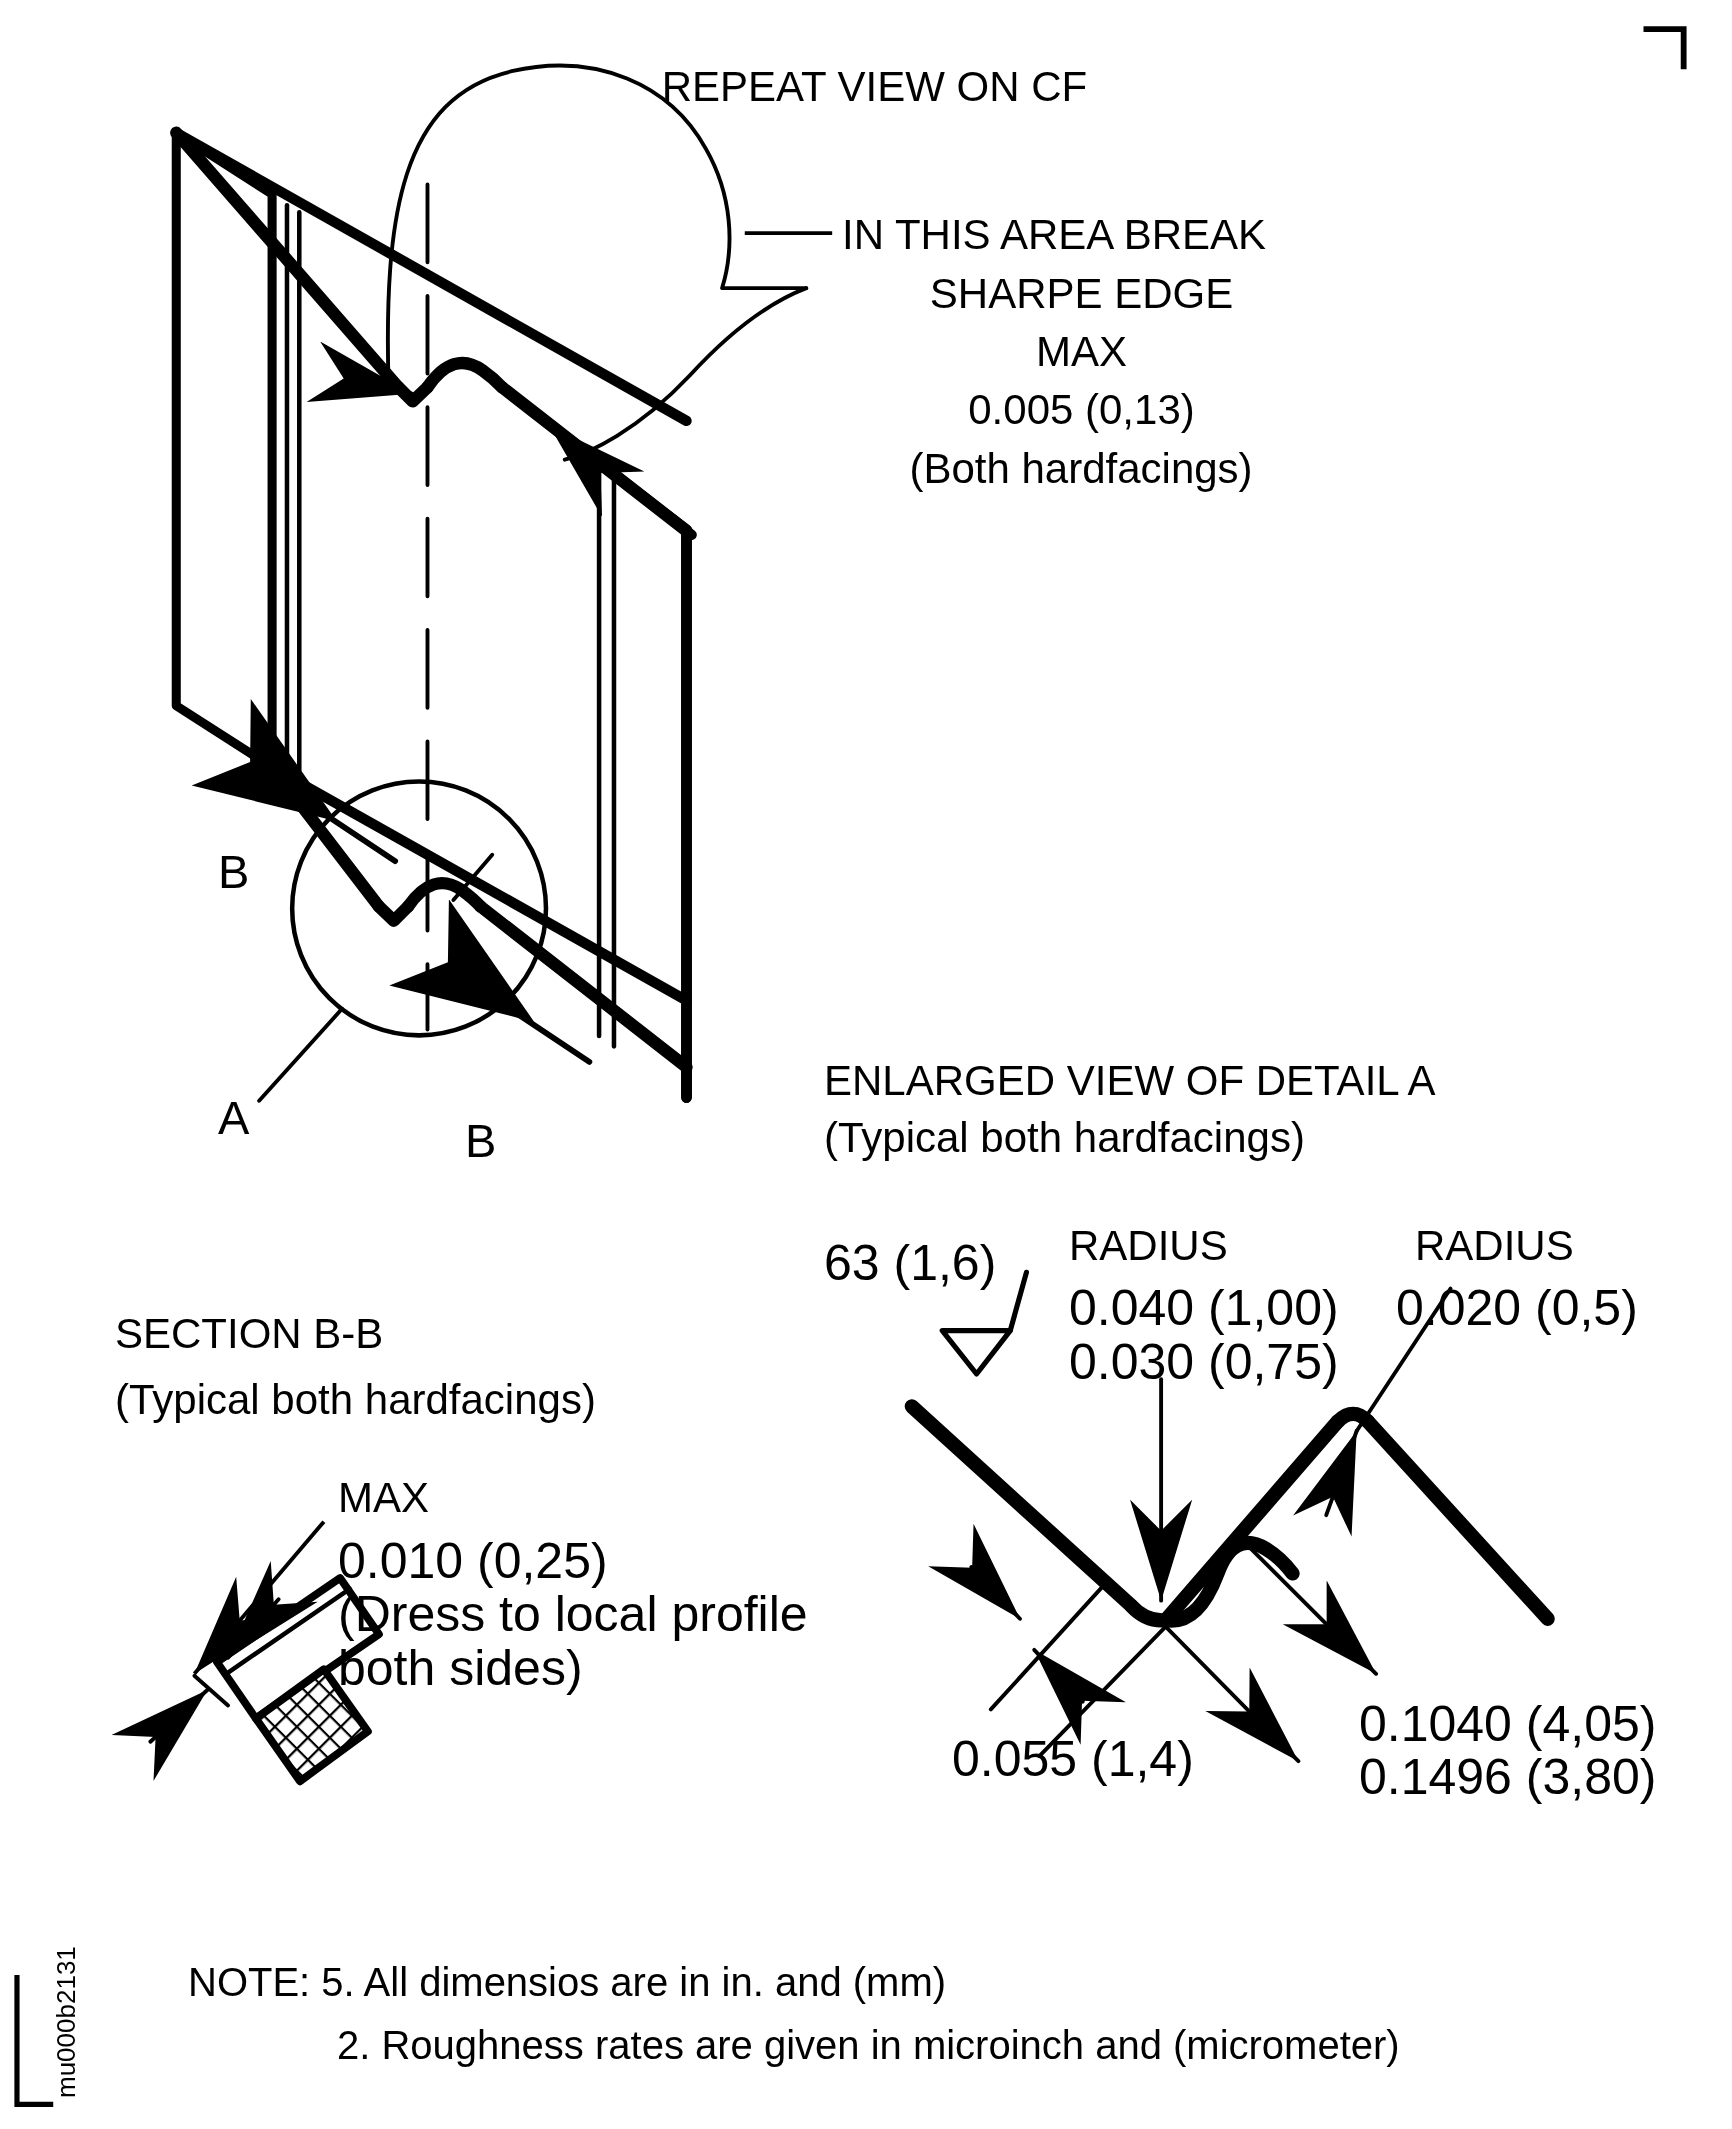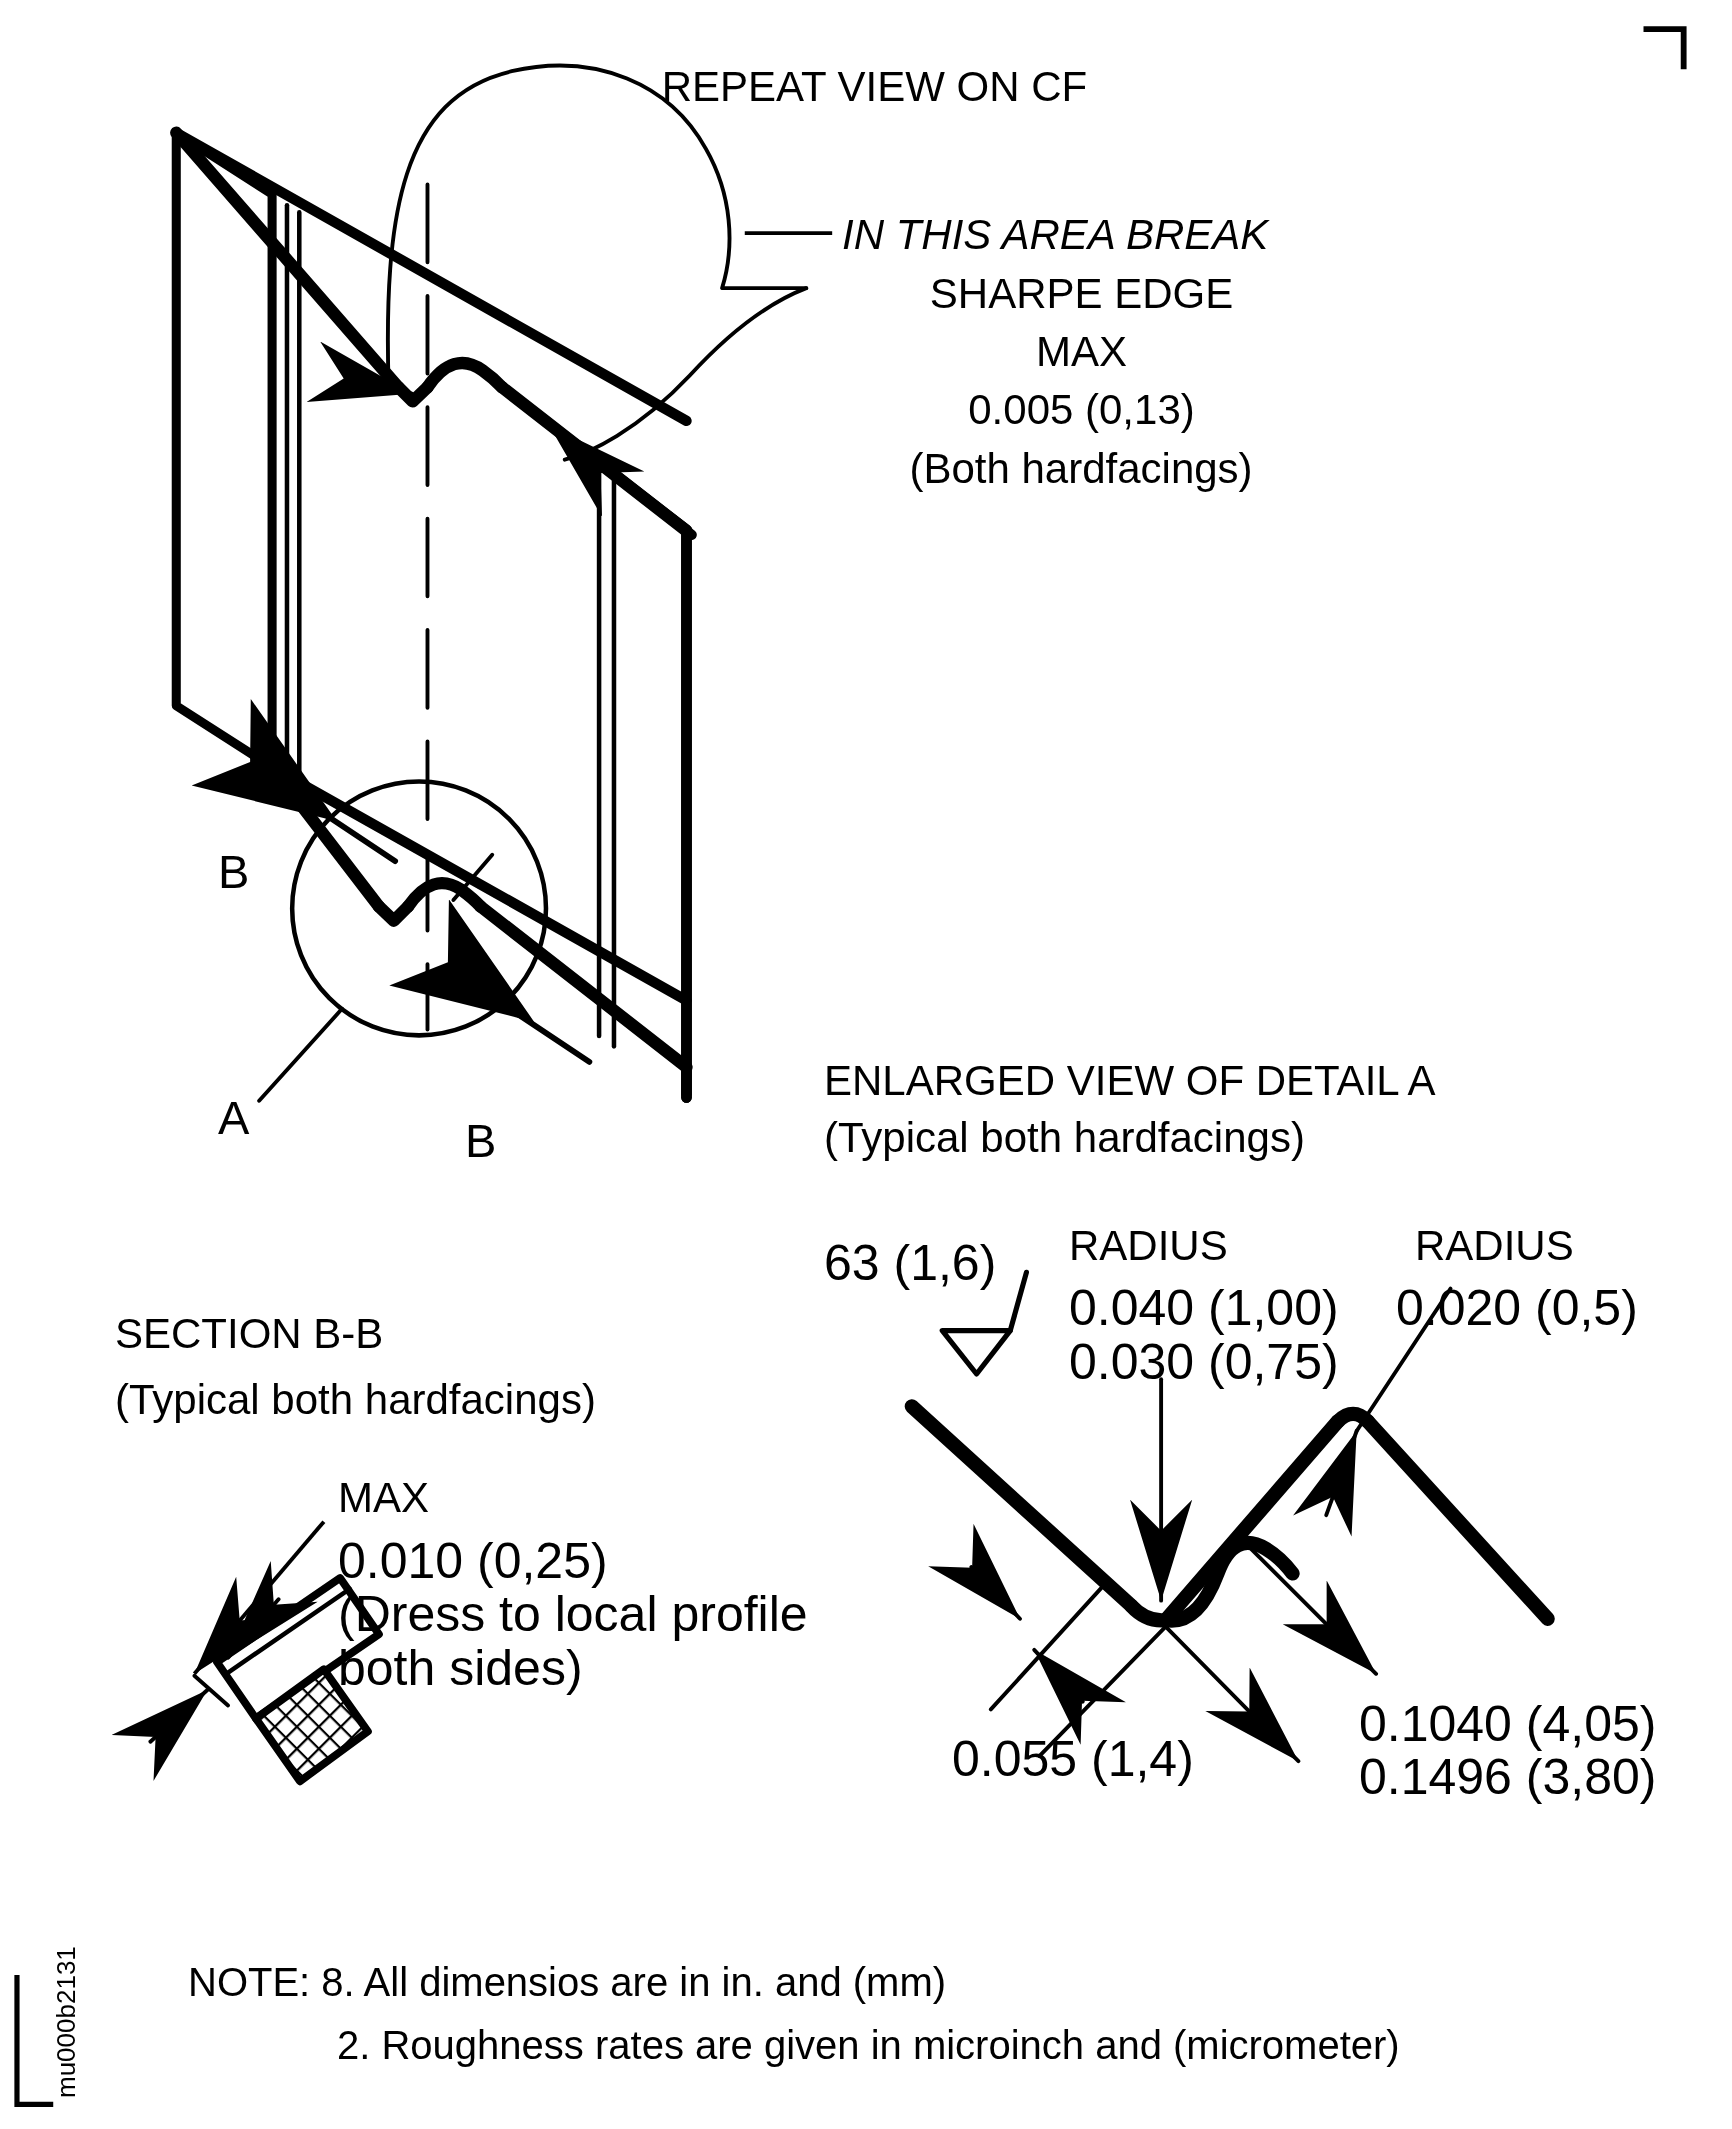--- a/index.html
+++ b/index.html
@@ -167,21 +167,21 @@
     </g>
 
     <g stroke="#000" fill="none" stroke-width="8">
       <path d="M26 3050 L26 3250 L82 3250"></path>
     </g>
   </svg>
 
   <div class="txt t-title center" style="left:583px;top:62px;width:583px;">REPEAT VIEW ON CF</div>
 
   <div>
-    <div class="txt t-title" style="left:842px;top:210px;font-style:italic;">IN THIS AREA BREAK</div>
+    <div class="txt t-title" style="left:842px;top:210px;">IN THIS AREA BREAK</div>
     <div class="txt t-title center" style="left:842px;top:269px;width:479px;">SHARPE EDGE</div>
     <div class="txt t-title center" style="left:842px;top:327px;width:479px;">MAX</div>
     <div class="txt t-title center" style="left:842px;top:385px;width:479px;">0.005 (0,13)</div>
     <div class="txt t-title center" style="left:835px;top:444px;width:492px;">(Both hardfacings)</div>
   </div>
 
   <div class="txt t-letter" style="left:218px;top:844px;">B</div>
   <div class="txt t-letter" style="left:218px;top:1090px;">A</div>
   <div class="txt t-letter" style="left:465px;top:1113px;">B</div>
 
@@ -201,19 +201,19 @@
   <div class="txt t-dim" style="left:1359px;top:1695px;">0.1040 (4,05)</div>
   <div class="txt t-dim" style="left:1359px;top:1748px;">0.1496 (3,80)</div>
 
   <div class="txt t-title" style="left:115px;top:1309px;">SECTION B-B</div>
   <div class="txt t-title" style="left:115px;top:1375px;">(Typical both hardfacings)</div>
   <div class="txt t-title" style="left:338px;top:1473px;">MAX</div>
   <div class="txt t-dim" style="left:338px;top:1532px;">0.010 (0,25)</div>
   <div class="txt t-dim" style="left:338px;top:1585px;">(Dress to local profile</div>
   <div class="txt t-dim" style="left:338px;top:1639px;">both sides)</div>
 
-  <div class="txt t-note" style="left:188px;top:1959px;">NOTE: 8. All dimensios are in in. and (mm)</div>
+  <div class="txt t-note" style="left:188px;top:1959px;">NOTE: 5. All dimensios are in in. and (mm)</div>
   <div class="txt t-note" style="left:337px;top:2022px;">2. Roughness rates are given in microinch and (micrometer)</div>
 
   <div class="vcode txt t-code" style="left:51px;top:2098px;">mu000b2131</div>
 
 </div>
 
 
 </body></html>

